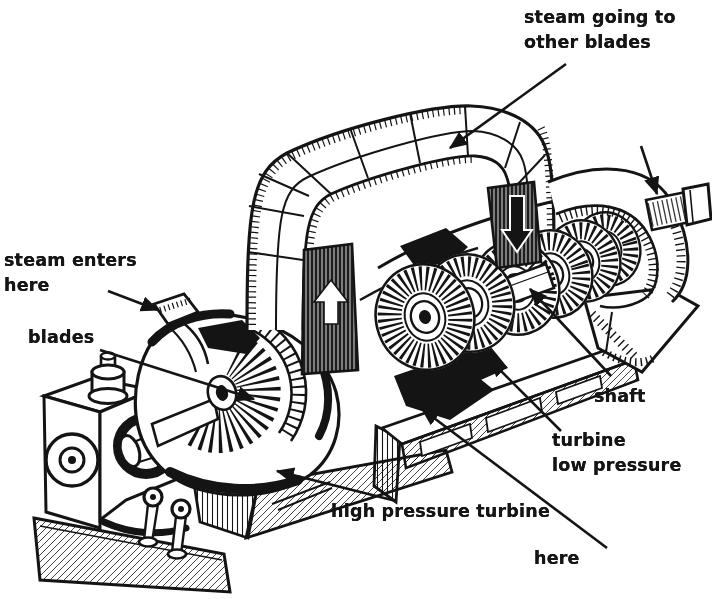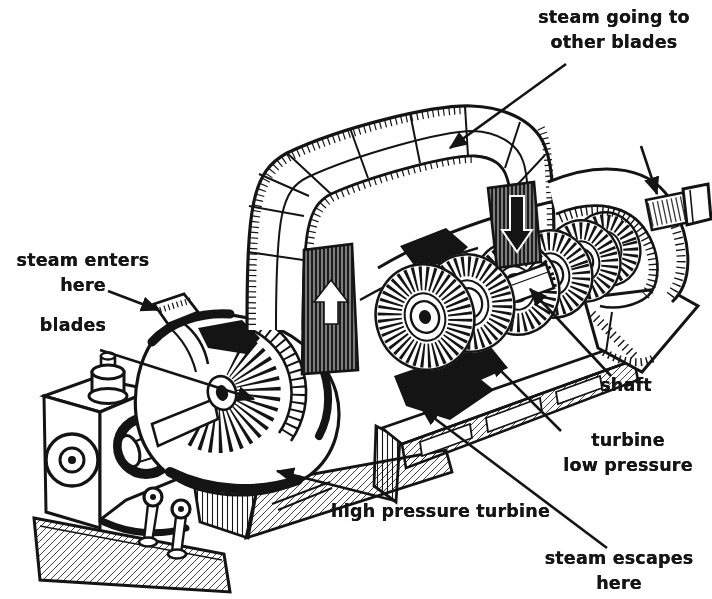--- a/index.html
+++ b/index.html
@@ -4,30 +4,30 @@
 <style>
   html,body{margin:0;padding:0;background:#ffffff;}
   .stage{
     position:relative;width:712px;height:599px;background:#ffffff;
     overflow:hidden;font-family:"DejaVu Sans",sans-serif;
   }
   .stage svg{position:absolute;left:0;top:0;}
   .label{
     position:absolute;
     font-weight:700;font-size:17.5px;line-height:1.4;
-    color:#151515;text-align:center;white-space:nowrap;
+    color:#151515;white-space:nowrap;
     text-shadow:0 0 .5px #151515;
     letter-spacing:.2px;
   }
   .label .ln{display:block;}
   .lb-steam-going   {left:524px;top:5px;  width:180px;}
   .lb-driving-shaft {left:554px;top:92px; width:150px;}
   .lb-steam-enters  {left:4px;  top:248px;width:158px;}
-  .lb-blades        {left:28px; top:313px;width:90px;text-align:center;}
-  .lb-shaft         {left:594px;top:373px;width:64px;}
+  .lb-blades        {left:28px; top:325px;width:90px;text-align:left;}
+  .lb-shaft         {left:594px;top:384px;width:64px;}
   .lb-low-pressure  {left:552px;top:428px;width:152px;}
   .lb-high-pressure {left:310px;top:499px;width:240px;text-align:right;}
   .lb-steam-escapes {left:534px;top:546px;width:170px;}
 </style>
 </head>
 <body>
 
 <div class="stage">
 
 <svg width="712" height="599" viewBox="0 0 712 599">
@@ -243,17 +243,16 @@
     <span class="ln">shaft</span>
   </div>
   <div class="label lb-low-pressure">
     <span class="ln">turbine</span>
     <span class="ln">low pressure</span>
   </div>
   <div class="label lb-high-pressure">
     <span class="ln">high pressure turbine</span>
   </div>
   <div class="label lb-steam-escapes">
-    <span class="ln">steam escapes</span>
     <span class="ln">here</span>
   </div>
 
 </div>
 
 </body></html>

